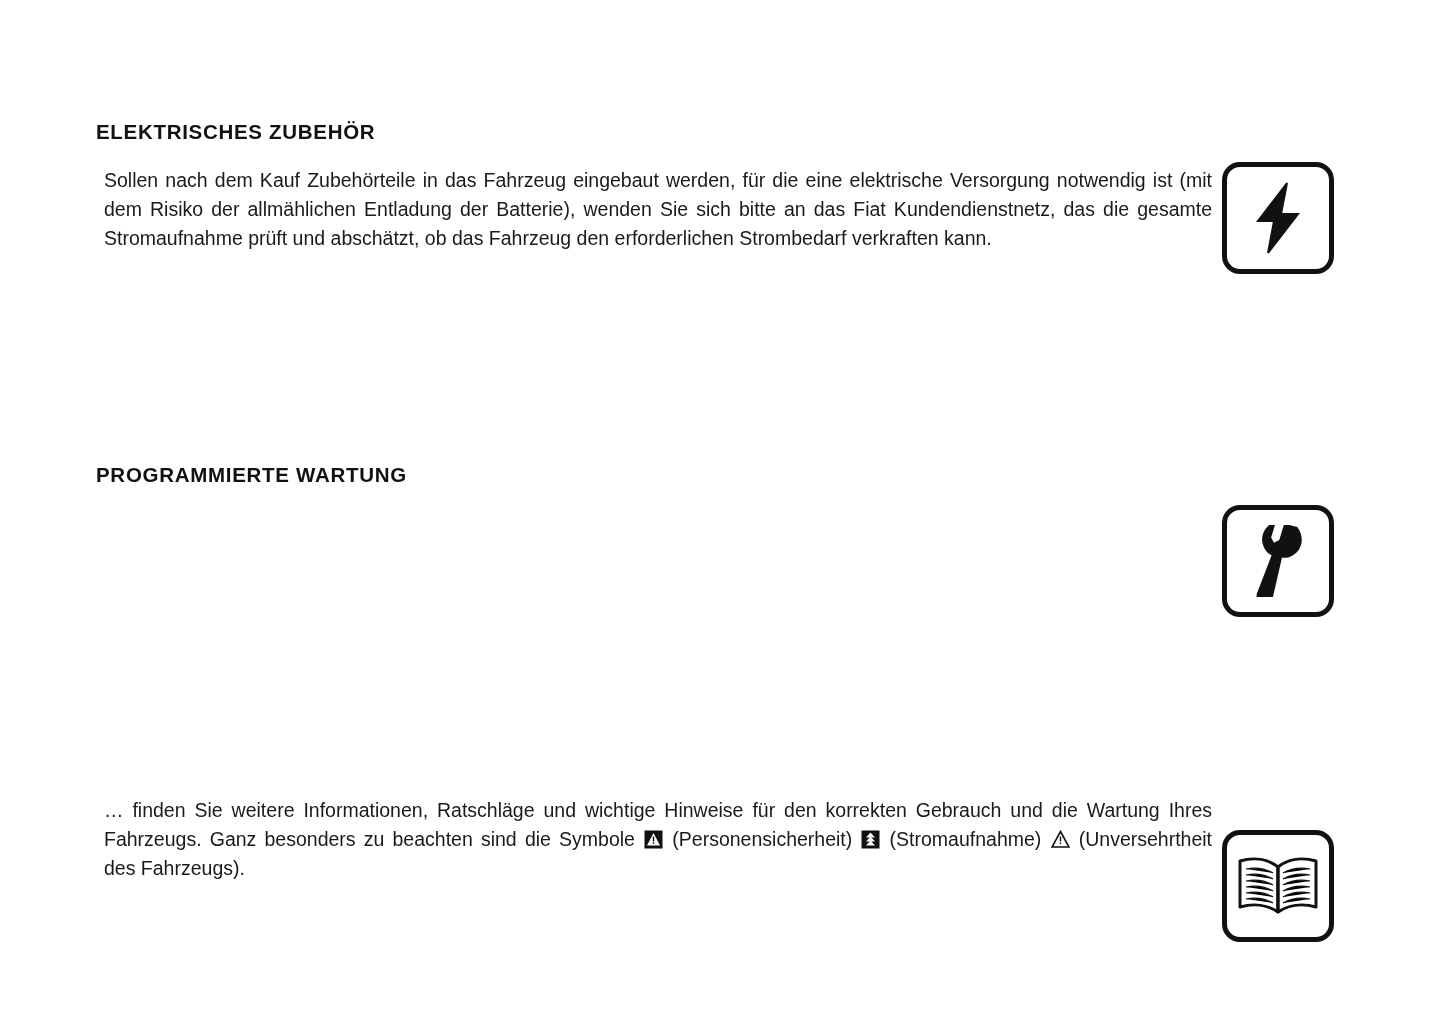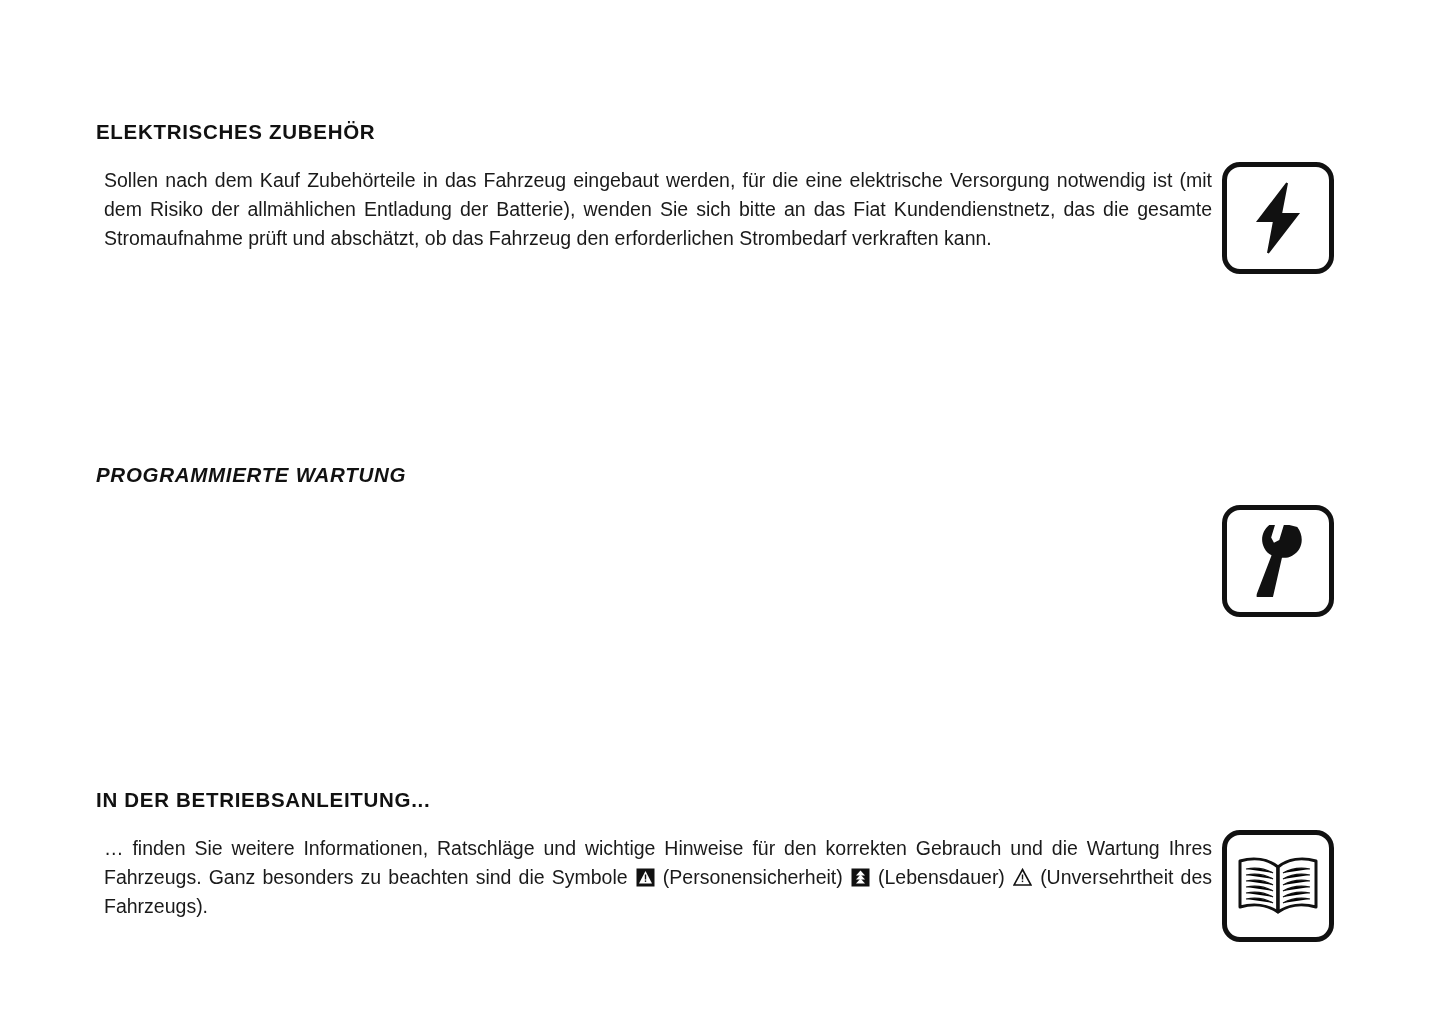--- a/index.html
+++ b/index.html
@@ -61,21 +61,21 @@
   }
 
   .icon-box svg {
     display: block;
   }
 
   
   #sec-electrical { top: 120px; }
   #icon-electrical { left: 1222px; top: 162px; }
 
-  #sec-maintenance { top: 463px; font-style: italic; }
+  #sec-maintenance { top: 463px; }
   #icon-maintenance { left: 1222px; top: 505px; }
 
   #sec-manual { top: 788px; }
   #icon-manual { left: 1222px; top: 830px; }
 
   
   .inline-sym {
     display: inline-block;
     width: 19px;
     height: 19px;
@@ -123,32 +123,31 @@
                    L44 35
                    C47 37 50 38 54 38
                    C66 38 74 27 72 15
                    Z" fill="#111111"></path>
         </g>
       </svg>
     </span>
   </div>
 
   <div class="section" id="sec-manual">
-    <h2 class="section-heading">IN DER BETRIEBSANLEITUNG...</h2>
     <p class="section-body"><span>… finden Sie weitere Informationen, Ratschläge und wichtige Hinweise für den korrekten Gebrauch und die Wartung Ihres Fahrzeugs. Ganz besonders zu beachten sind die Symbole </span><span class="inline-sym"><svg width="19" height="19" viewBox="0 0 19 19">
             <rect x="0.5" y="0.5" width="18" height="18" fill="#111111"></rect>
             <polygon points="9.5,3 16,15.5 3,15.5" fill="#ffffff"></polygon>
             <rect x="8.8" y="6.5" width="1.4" height="5" fill="#111111"></rect>
             <rect x="8.8" y="12.4" width="1.4" height="1.5" fill="#111111"></rect>
           </svg></span><span> (Personensicherheit) </span><span class="inline-sym"><svg width="19" height="19" viewBox="0 0 19 19">
             <rect x="0.5" y="0.5" width="18" height="18" fill="#111111"></rect>
             <polygon points="9.5,2.5 14,7.5 5,7.5" fill="#ffffff"></polygon>
             <polygon points="9.5,6.5 14,11.5 5,11.5" fill="#ffffff"></polygon>
             <polygon points="9.5,10.5 14,15.5 5,15.5" fill="#ffffff"></polygon>
-          </svg></span><span> (Lebensdauer) </span><span class="inline-sym"><svg width="19" height="19" viewBox="0 0 19 19">
+          </svg></span><span> (Stromaufnahme) </span><span class="inline-sym"><svg width="19" height="19" viewBox="0 0 19 19">
             <polygon points="9.5,1.5 18,17 1,17" fill="none" stroke="#111111" stroke-width="1.6"></polygon>
             <rect x="8.8" y="6.5" width="1.4" height="5" fill="#111111"></rect>
             <rect x="8.8" y="12.6" width="1.4" height="1.5" fill="#111111"></rect>
           </svg></span><span> (Unversehrtheit des Fahrzeugs).</span></p>
   </div>
 
   <div class="icon-box" id="icon-manual">
     <span>
       <svg width="84" height="62" viewBox="0 0 84 62">
         <path d="M42 12 C32 4 18 2 4 6 L4 52 C18 48 32 50 42 57 Z" fill="#ffffff" stroke="#111111" stroke-width="3" stroke-linejoin="round"></path>

